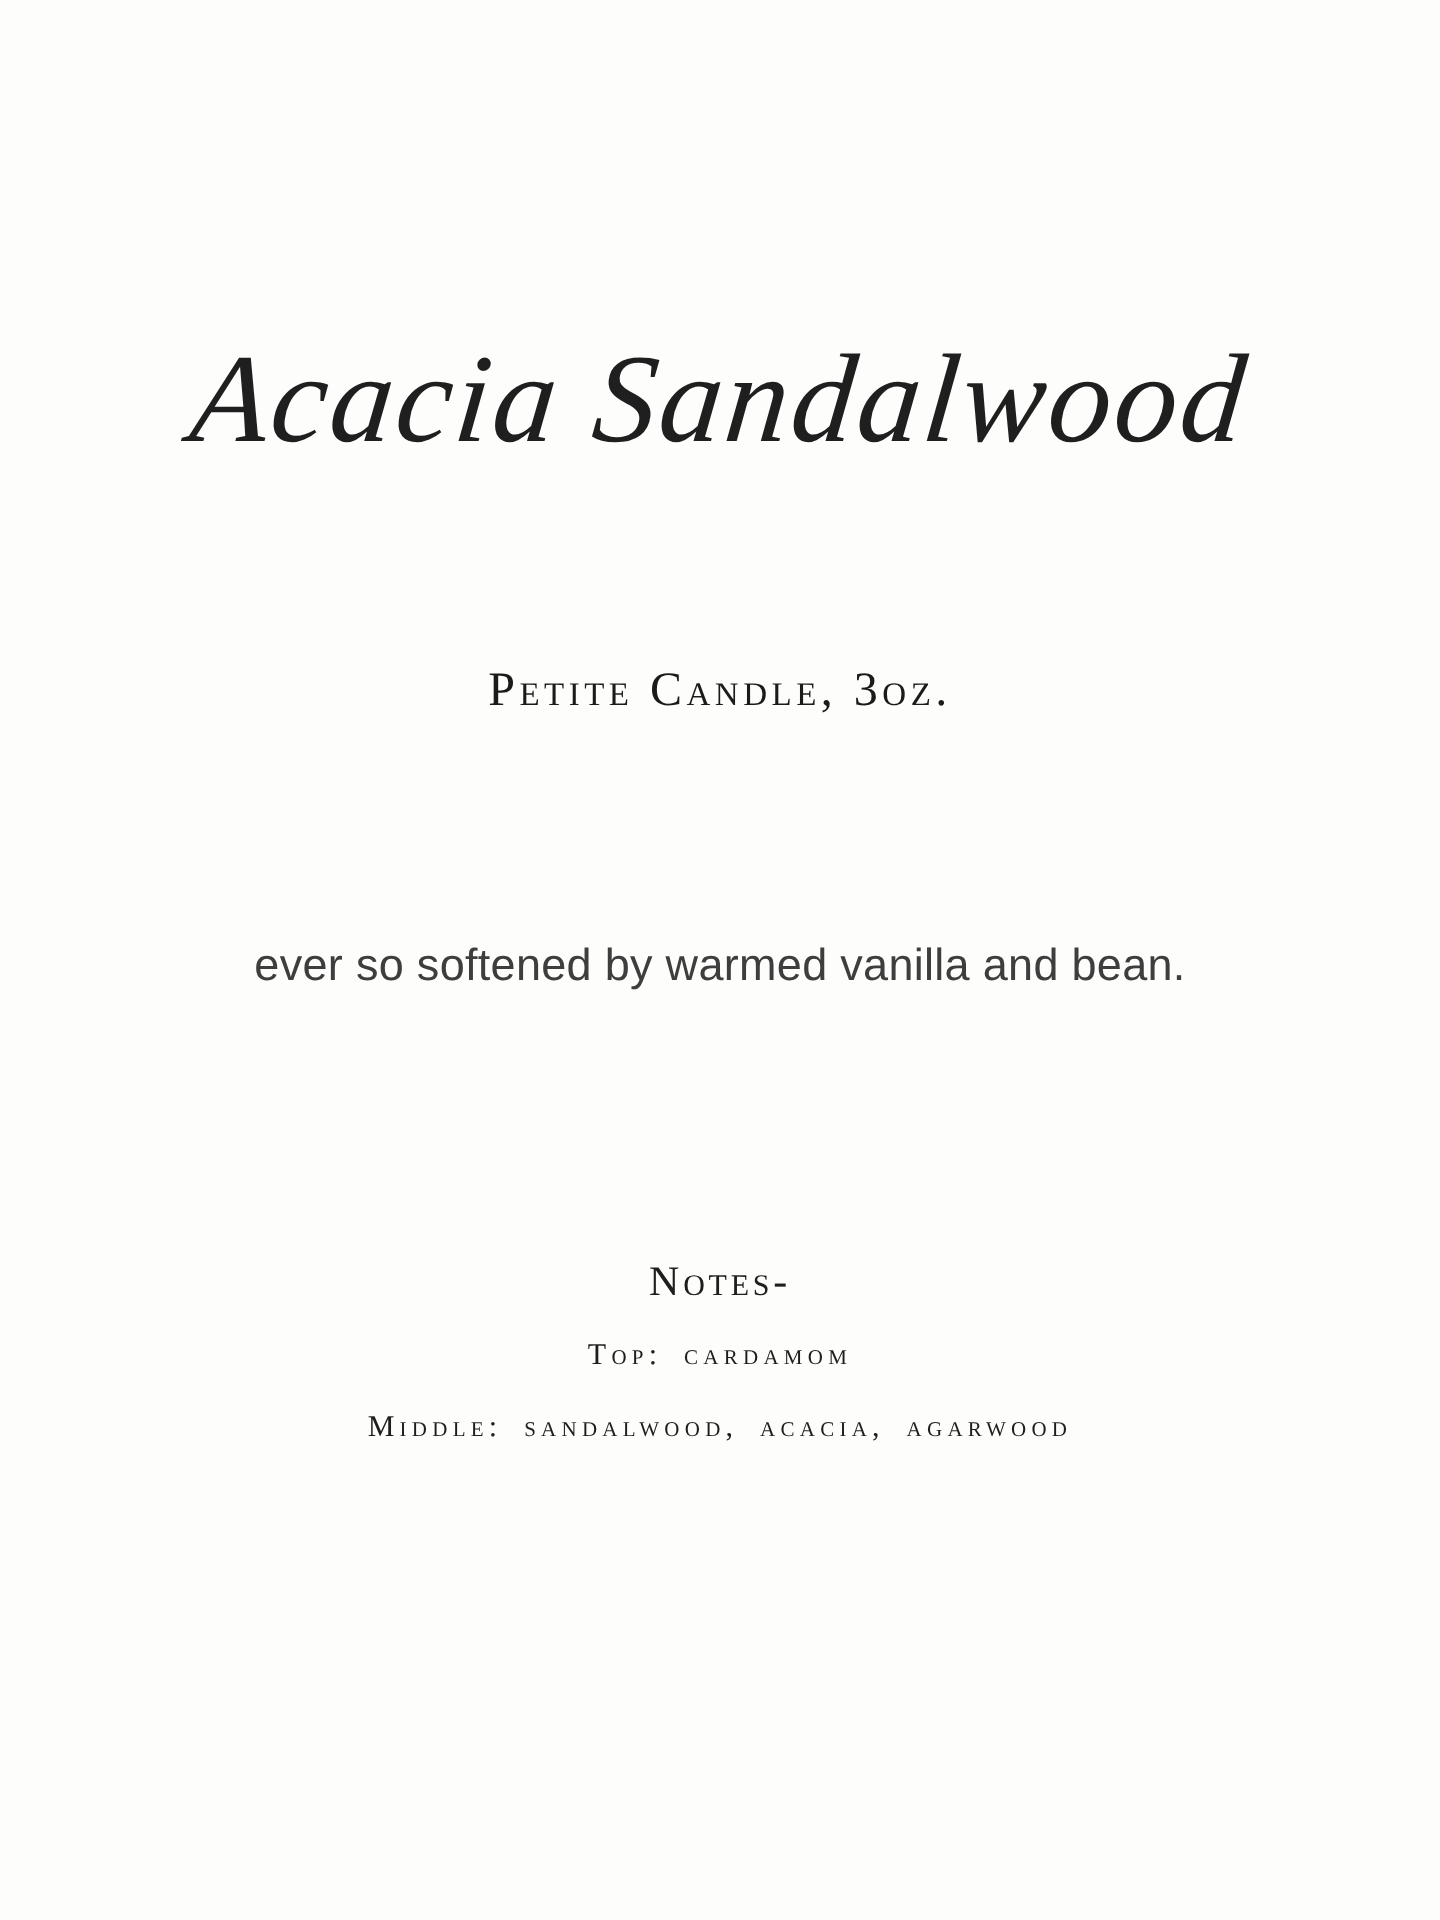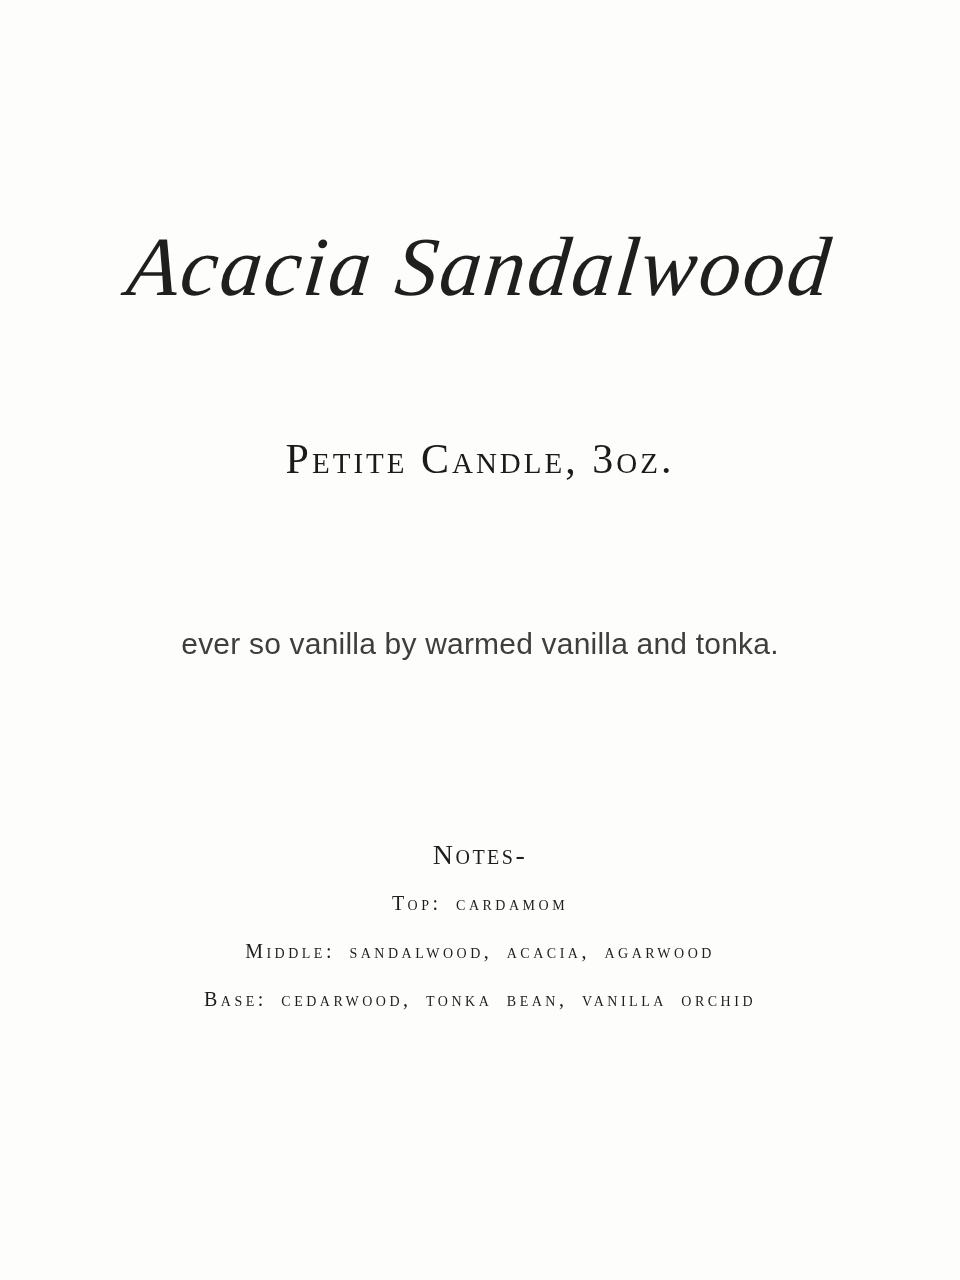--- a/index.html
+++ b/index.html
@@ -31,21 +31,21 @@
     letter-spacing: 2px;
     color: #1f1f1f;
     white-space: nowrap;
     transform: skewX(-6deg);
   }
   .subtitle {
     margin: 112px 0 0 0;
     font-family: "Liberation Serif", serif;
     font-variant: small-caps;
     font-weight: 400;
-    font-size: 42px;
+    font-size: 32px;
     line-height: 50px;
     letter-spacing: 3px;
     color: #1b1b1b;
     white-space: nowrap;
   }
   .description {
     margin: 138px 0 0 0;
     font-family: "Liberation Sans", sans-serif;
     font-weight: 300;
     font-size: 30px;
@@ -80,23 +80,22 @@
 </head>
 <body>
 
 <div class="page">
 
   <h1 class="title">Acacia Sandalwood</h1>
 
   <h2 class="subtitle">Petite Candle, 3oz.</h2>
 
   <p class="description">
-    <span class="desc-line">ever so vanilla by warmed vanilla and tonka.</span>
+    <span class="desc-line">ever so softened by warmed vanilla and bean.</span>
   </p>
 
   <div class="notes">
     <div class="notes-heading">Notes-</div>
     <div class="notes-line">Top: cardamom</div>
     <div class="notes-line">Middle: sandalwood, acacia, agarwood</div>
-    <div class="notes-line">Base: cedarwood, tonka bean, vanilla orchid</div>
   </div>
 
 </div>
 
 </body></html>

